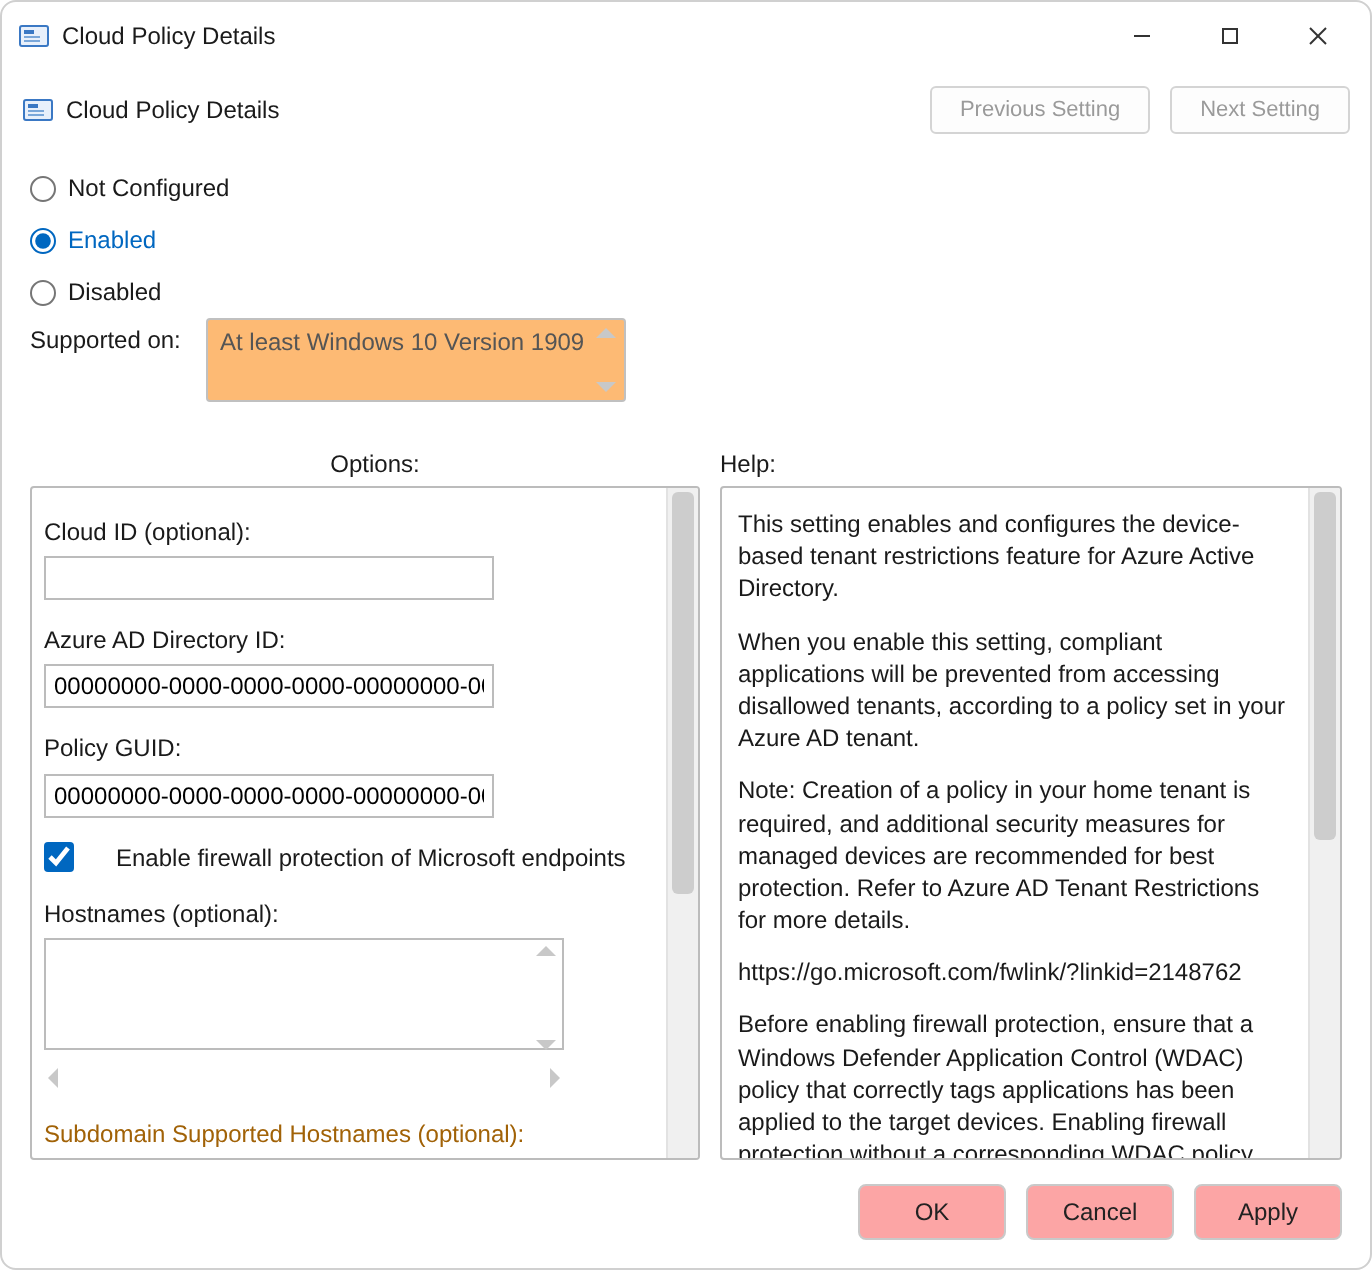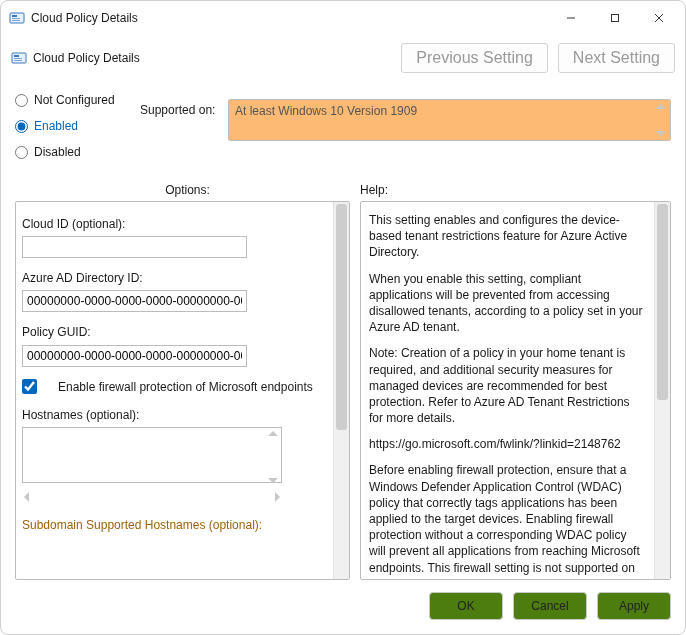--- a/index.html
+++ b/index.html
@@ -54,32 +54,33 @@
     padding: 8px 10px 4px 10px;
   }
   .header2 .spacer { flex: 1; }
   .nav-btn {
     border: 1px solid #d4d4d4;
     background: #fdfdfd;
     color: #9a9a9a;
     padding: 5px 14px;
     border-radius: 3px;
     margin-left: 10px;
-    font-size: 16px;
+    font-size: 11px;
   }
   .content {
     padding: 4px 14px 0 14px;
     flex: 1;
     overflow: hidden;
     display: flex;
     flex-direction: column;
   }
   .row-top {
     display: flex;
-    align-items: center;
+    align-items: flex-start;
+    flex-direction: column;
   }
   .radio-col {
     width: 125px;
     padding-top: 6px;
   }
   .radio-item {
     display: flex;
     align-items: center;
     padding: 6px 0;
     cursor: default;
@@ -232,21 +233,21 @@
     display: flex;
     justify-content: flex-end;
     gap: 10px;
     padding: 12px 14px 14px 14px;
   }
   .btn {
     min-width: 74px;
     padding: 6px 16px;
     border: 1px solid #c9c9c9;
     border-radius: 4px;
-    background: #4d7c0f;
+    background: #fca5a5;
     font-size: 12px;
     color: #222;
   }
   .subdomain-cut {
     color: #a16207;
   }
   
   .panel-inner::-webkit-scrollbar { width: 16px; height:16px;}
   .panel-inner::-webkit-scrollbar-thumb { background:#cdcdcd; border-radius:3px; border:3px solid #f0f0f0;}
   .panel-inner::-webkit-scrollbar-track { background:#f0f0f0;}

